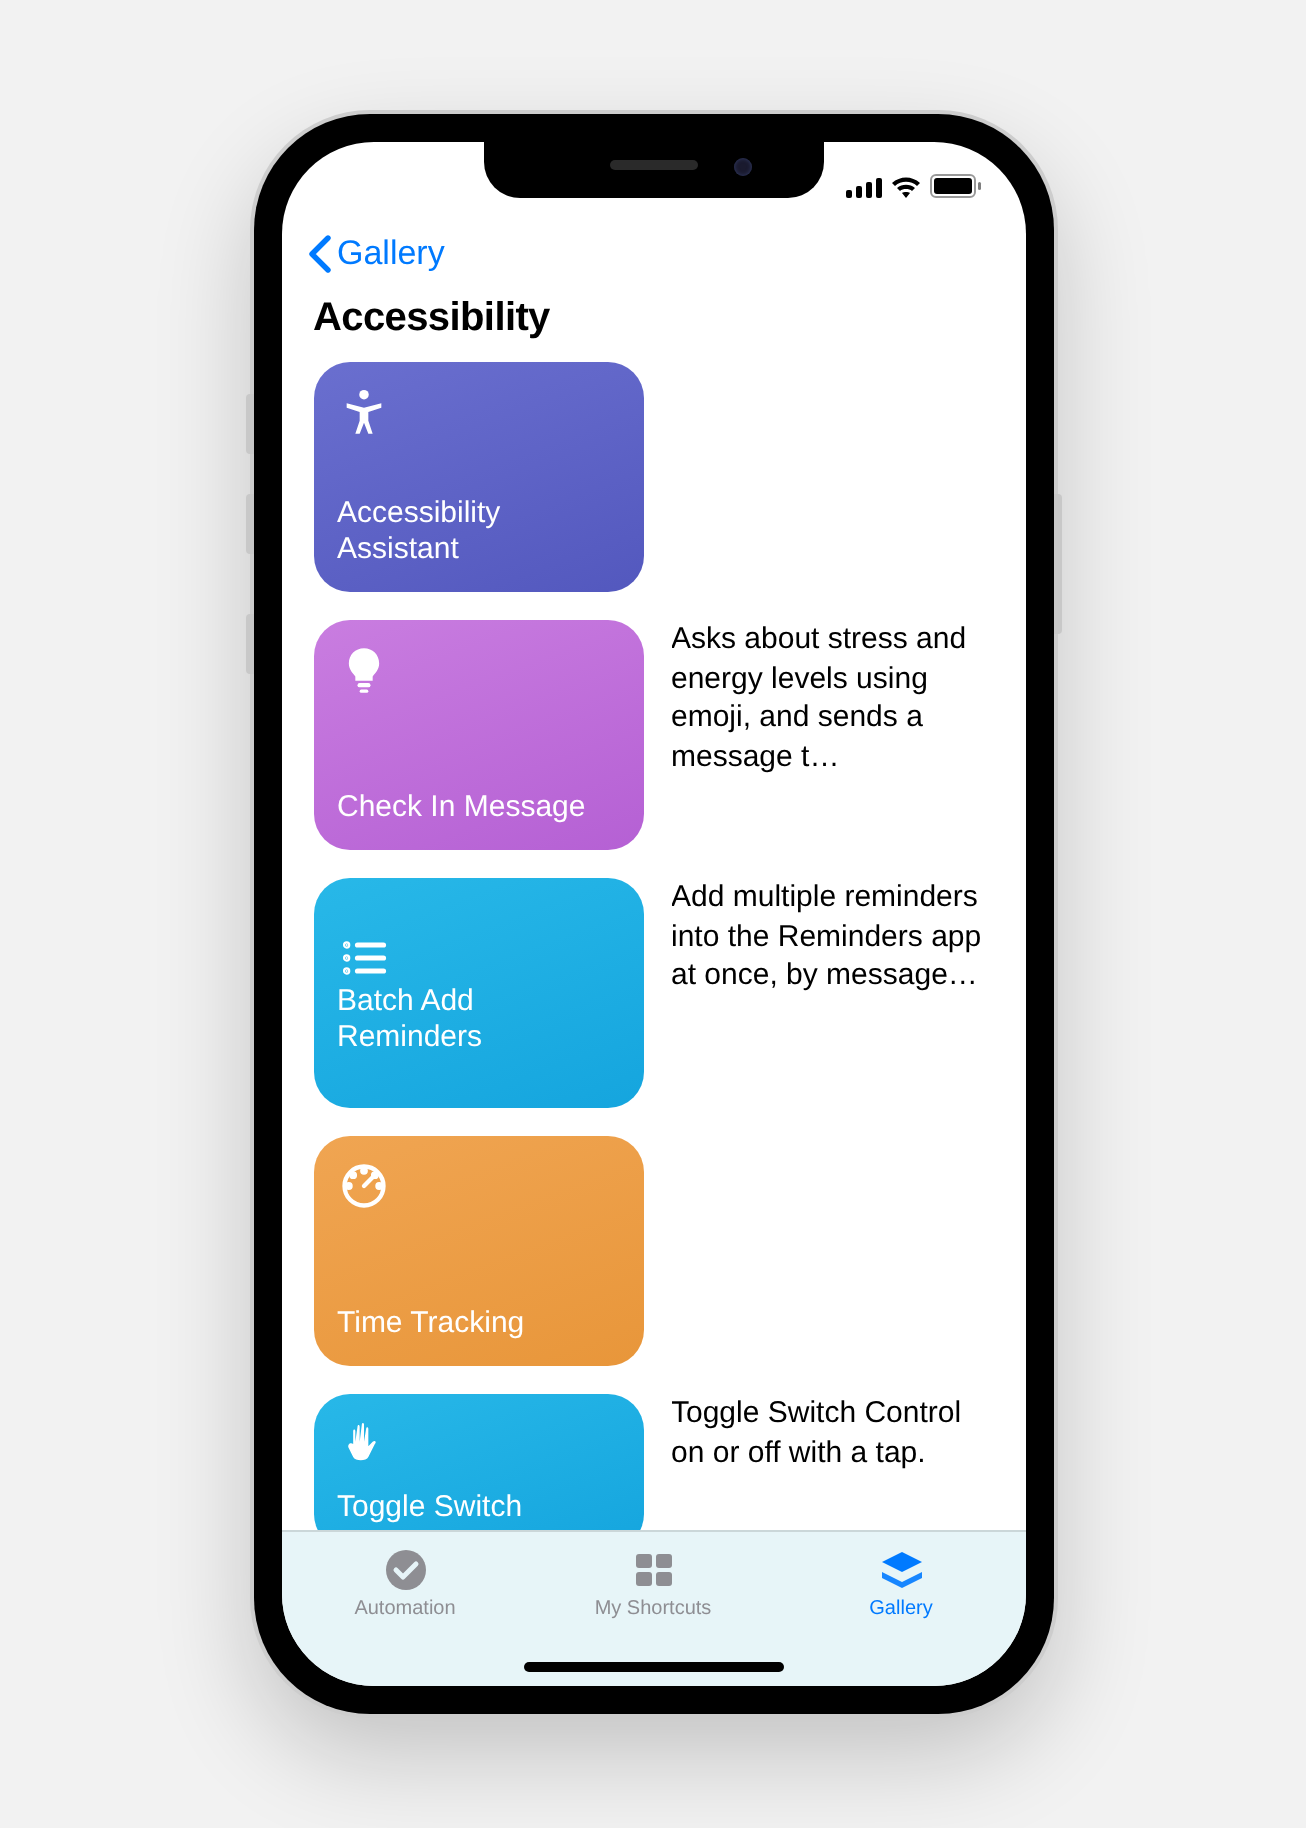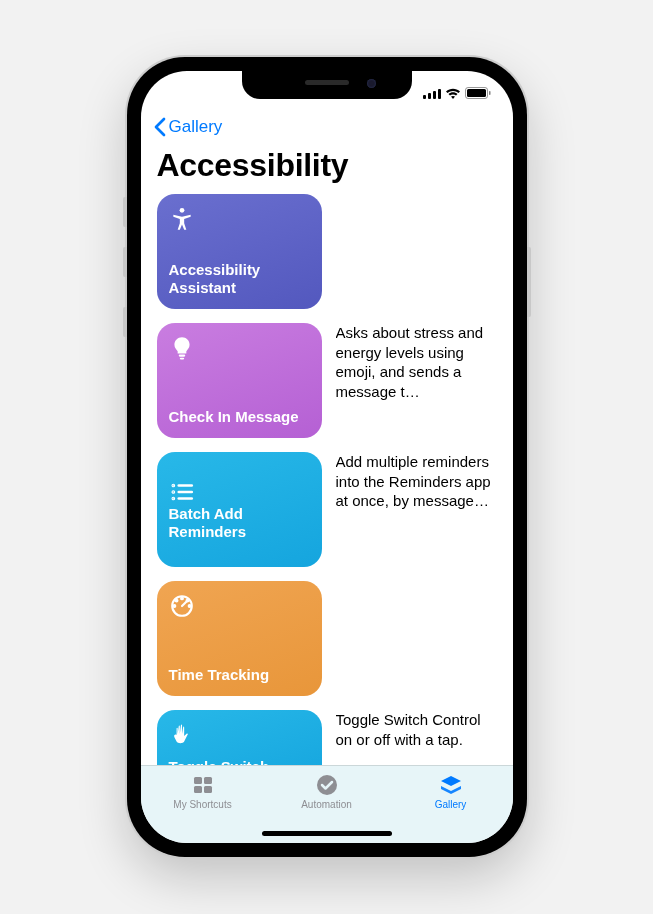--- a/index.html
+++ b/index.html
@@ -101,21 +101,21 @@
 }
 .back-link {
   display: inline-flex;
   align-items: center;
   color: #007aff;
   font-size: 17px;
   gap: 2px;
 }
 .back-link svg { display: block; }
 .page-title {
-  font-size: 32px;
+  font-size: 20px;
   font-weight: 800;
   padding: 6px 16px 10px;
   letter-spacing: -0.3px;
 }
 .content {
   flex: 1;
   overflow: hidden;
   padding: 0 16px;
 }
 .shortcut-row {
@@ -133,21 +133,21 @@
   flex-direction: column;
   justify-content: space-between;
   flex-shrink: 0;
   position: relative;
   overflow: hidden;
 }
 .shortcut-icon { width: 26px; height: 26px; }
 .shortcut-icon svg { width: 100%; height: 100%; display: block; }
 .shortcut-label {
   font-size: 15px;
-  font-weight: 700;
+  font-weight: 400;
   line-height: 1.2;
 }
 .shortcut-desc {
   flex: 1;
   font-size: 15px;
   line-height: 1.3;
   color: #000;
   display: -webkit-box;
   -webkit-line-clamp: 4;
   -webkit-box-orient: vertical;
@@ -314,36 +314,36 @@
         </div>
         <div class="shortcut-desc">Toggle Switch Control on or off with a tap.</div>
       </div>
 
     </div>
 
     <div class="tab-bar">
       <div class="tab-item">
         <div class="tab-icon">
           <svg viewBox="0 0 24 24" fill="currentColor">
+              <circle cx="12" cy="12" r="10"></circle>
+              <path d="M7 12 L10.5 15.5 L17 9" stroke="#e6f4f8" stroke-width="2.5" fill="none" stroke-linecap="round" stroke-linejoin="round"></path>
+            </svg>
+        </div>
+        <div class="tab-label">Automation</div>
+      </div>
+      <div class="tab-item">
+        <div class="tab-icon">
+          <svg viewBox="0 0 24 24" fill="currentColor">
               <rect x="3" y="4" width="8" height="7" rx="1.5"></rect>
               <rect x="13" y="4" width="8" height="7" rx="1.5"></rect>
               <rect x="3" y="13" width="8" height="7" rx="1.5"></rect>
               <rect x="13" y="13" width="8" height="7" rx="1.5"></rect>
             </svg>
         </div>
         <div class="tab-label">My Shortcuts</div>
-      </div>
-      <div class="tab-item">
-        <div class="tab-icon">
-          <svg viewBox="0 0 24 24" fill="currentColor">
-              <circle cx="12" cy="12" r="10"></circle>
-              <path d="M7 12 L10.5 15.5 L17 9" stroke="#e6f4f8" stroke-width="2.5" fill="none" stroke-linecap="round" stroke-linejoin="round"></path>
-            </svg>
-        </div>
-        <div class="tab-label">Automation</div>
       </div>
       <div class="tab-item active">
         <div class="tab-icon">
           <svg viewBox="0 0 24 24" fill="currentColor">
               <path d="M12 3 L22 8 L12 13 L2 8 Z"></path>
               <path d="M2 13 L12 18 L22 13 L22 16 L12 21 L2 16 Z" opacity="0.9"></path>
             </svg>
         </div>
         <div class="tab-label">Gallery</div>
       </div>

